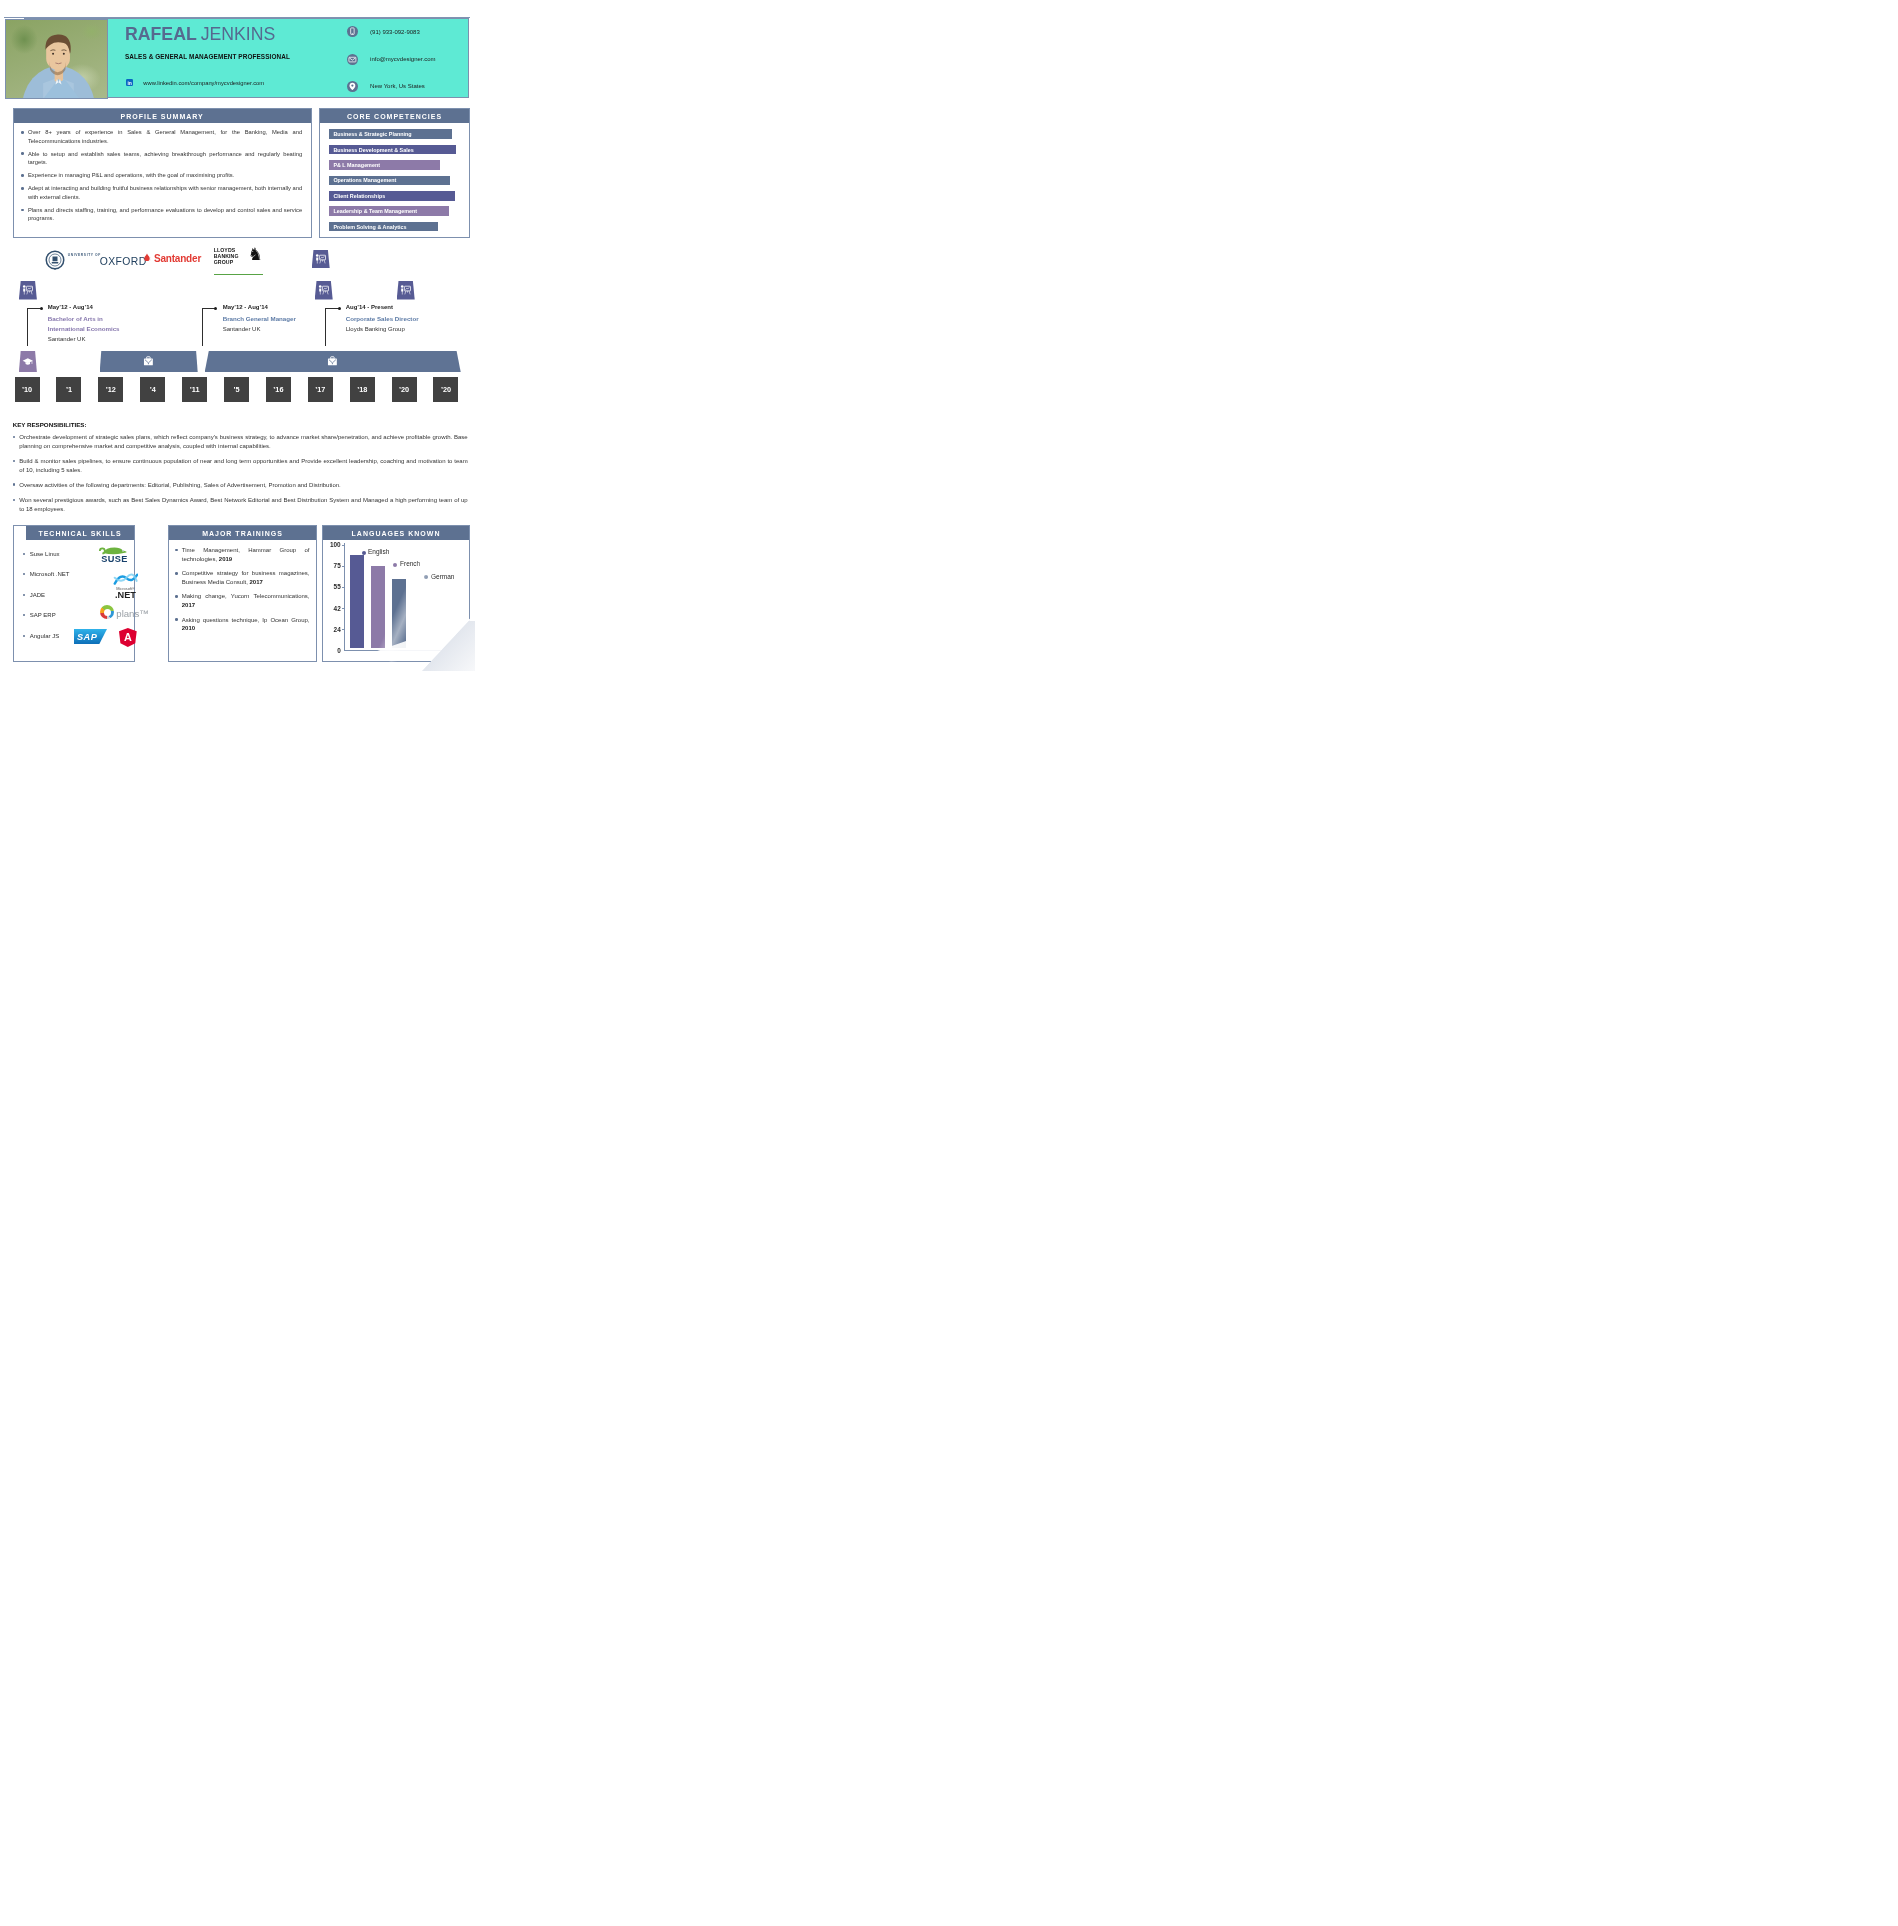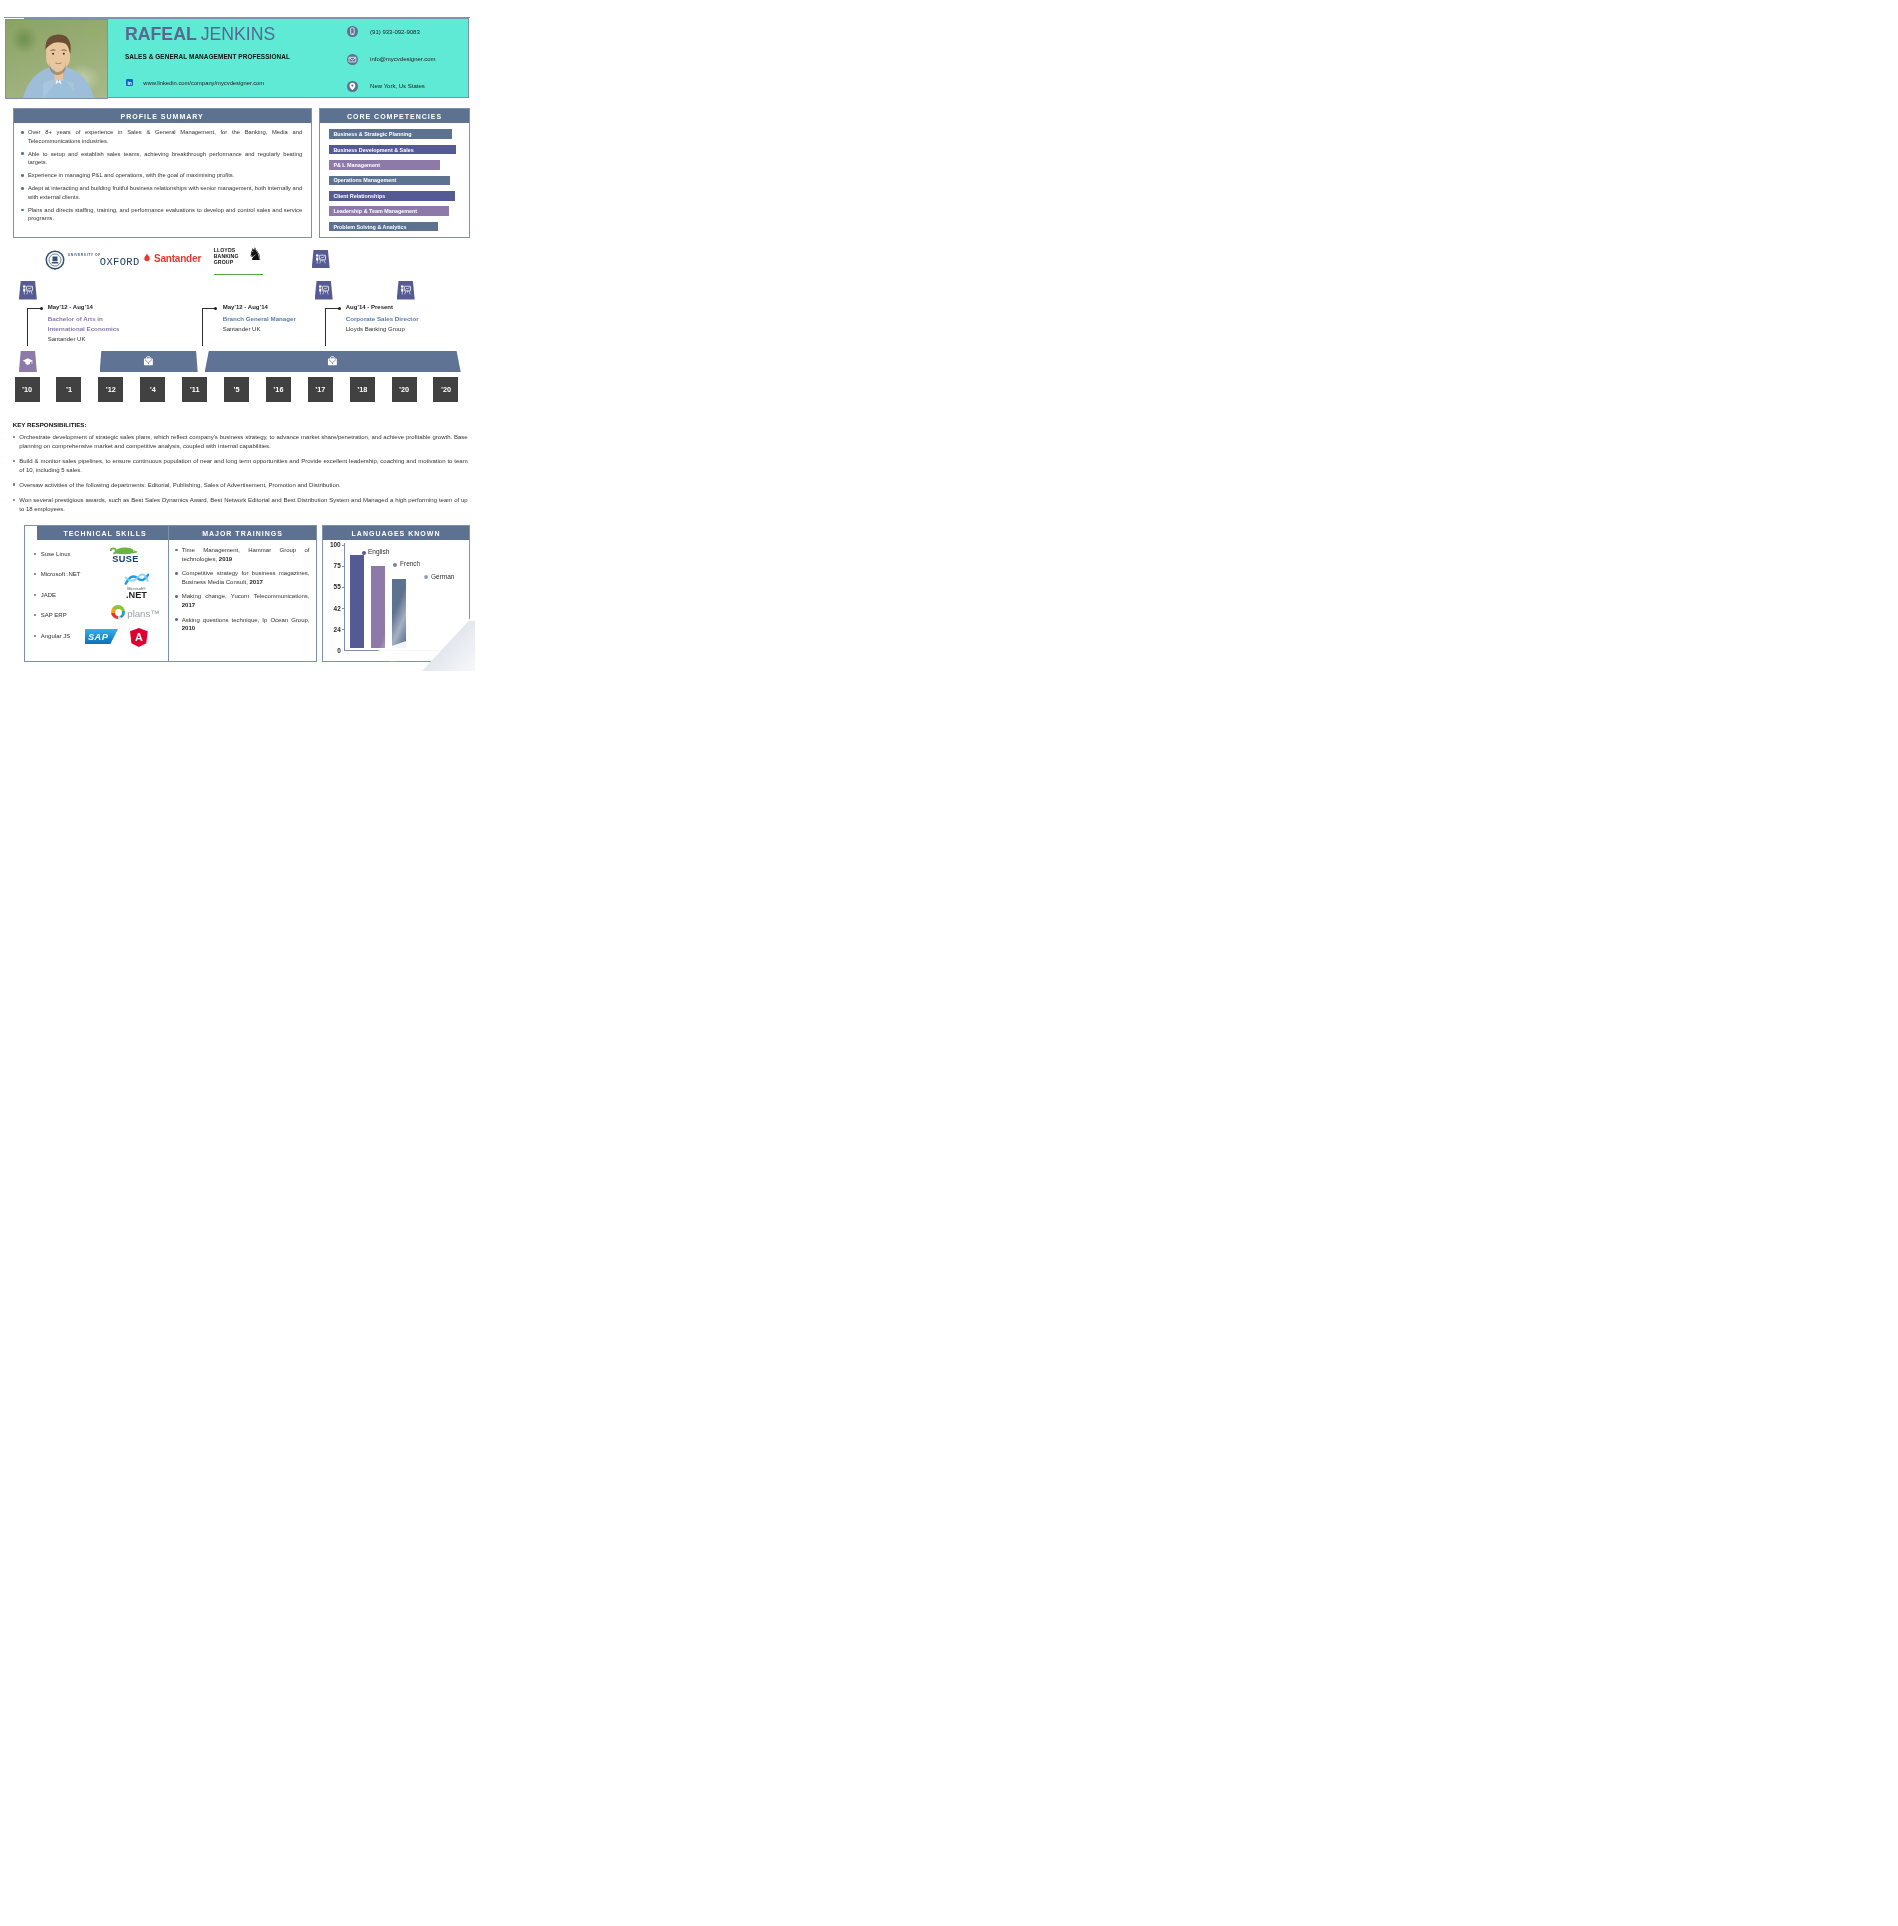--- a/index.html
+++ b/index.html
@@ -55,21 +55,21 @@
   .tl-org{position:absolute;font-size:6px;color:#333;white-space:nowrap;}
   .trap{position:absolute;top:107px;height:21px;clip-path:polygon(1.6% 0,98.4% 0,100% 100%,0 100%);
         display:flex;align-items:center;justify-content:center;}
   .years{position:absolute;left:1.9px;top:133px;width:444px;display:flex;justify-content:space-between;}
   .year-sq{width:25px;height:25.4px;background:#414141;color:#fff;font-size:7.3px;font-weight:700;
            display:flex;align-items:center;justify-content:center;}
   
   .oxford{position:absolute;left:32px;top:5.8px;display:flex;align-items:center;}
   .ox-text{margin-left:3.1px;}
   .ox-l1{font-size:3.3px;letter-spacing:0.6px;color:#44607e;font-weight:600;}
-  .ox-l2{font-family:Liberation Mono, monospace;font-size:10.4px;color:#22415f;letter-spacing:0.4px;line-height:1;padding-left:32px;}
+  .ox-l2{font-family:Liberation Sans, sans-serif;font-size:10.4px;color:#22415f;letter-spacing:0.4px;line-height:1;padding-left:32px;}
   .santander{position:absolute;left:129px;top:9.2px;display:flex;align-items:center;}
   .san-text{margin-left:2.3px;font-size:10px;font-weight:600;color:#e23a33;letter-spacing:-0.2px;}
   .lloyds{position:absolute;left:201px;top:3.9px;width:50px;}
   .ll-text{font-size:5.2px;font-weight:800;color:#161616;line-height:1.12;letter-spacing:0.1px;}
   .ll-horse{position:absolute;left:34px;top:-1.5px;font-size:17px;color:#111;line-height:1;}
   .ll-line{position:absolute;left:0;top:26px;width:49px;height:1.2px;background:#58a345;}
   
   .kr-title{position:absolute;left:12.7px;top:421px;font-size:6.2px;font-weight:800;color:#0d0d0d;}
   .kr-list{position:absolute;left:12.7px;top:433px;width:455px;}
   .kr-list .b-row{margin-bottom:6.5px;}
@@ -370,21 +370,21 @@
     <div class="b-row">
         <span class="b-dot"></span>
         <p>Oversaw activities of the following departments: Editorial, Publishing, Sales of Advertisement, Promotion and Distribution.</p>
       </div>
     <div class="b-row">
         <span class="b-dot"></span>
         <p>Won several prestigious awards, such as Best Sales Dynamics Award, Best Network Editorial and Best Distribution System and Managed a high performing team of up to 18 employees.</p>
       </div>
   </div>
 
-  <section class="box bbox" style="left:24px;width:150px;padding-left:12px;">
+  <section class="box bbox" style="left:13px;width:122px;padding-left:12px;">
     <div class="box-header">TECHNICAL SKILLS</div>
     <div class="ts-item" style="left:8.5px;top:25px;">
         <span class="b-dot"></span>
         <span>Suse Linux</span>
       </div>
     <div class="ts-item" style="left:8.5px;top:45px;">
         <span class="b-dot"></span>
         <span>Microsoft .NET</span>
       </div>
     <div class="ts-item" style="left:8.5px;top:66px;">

